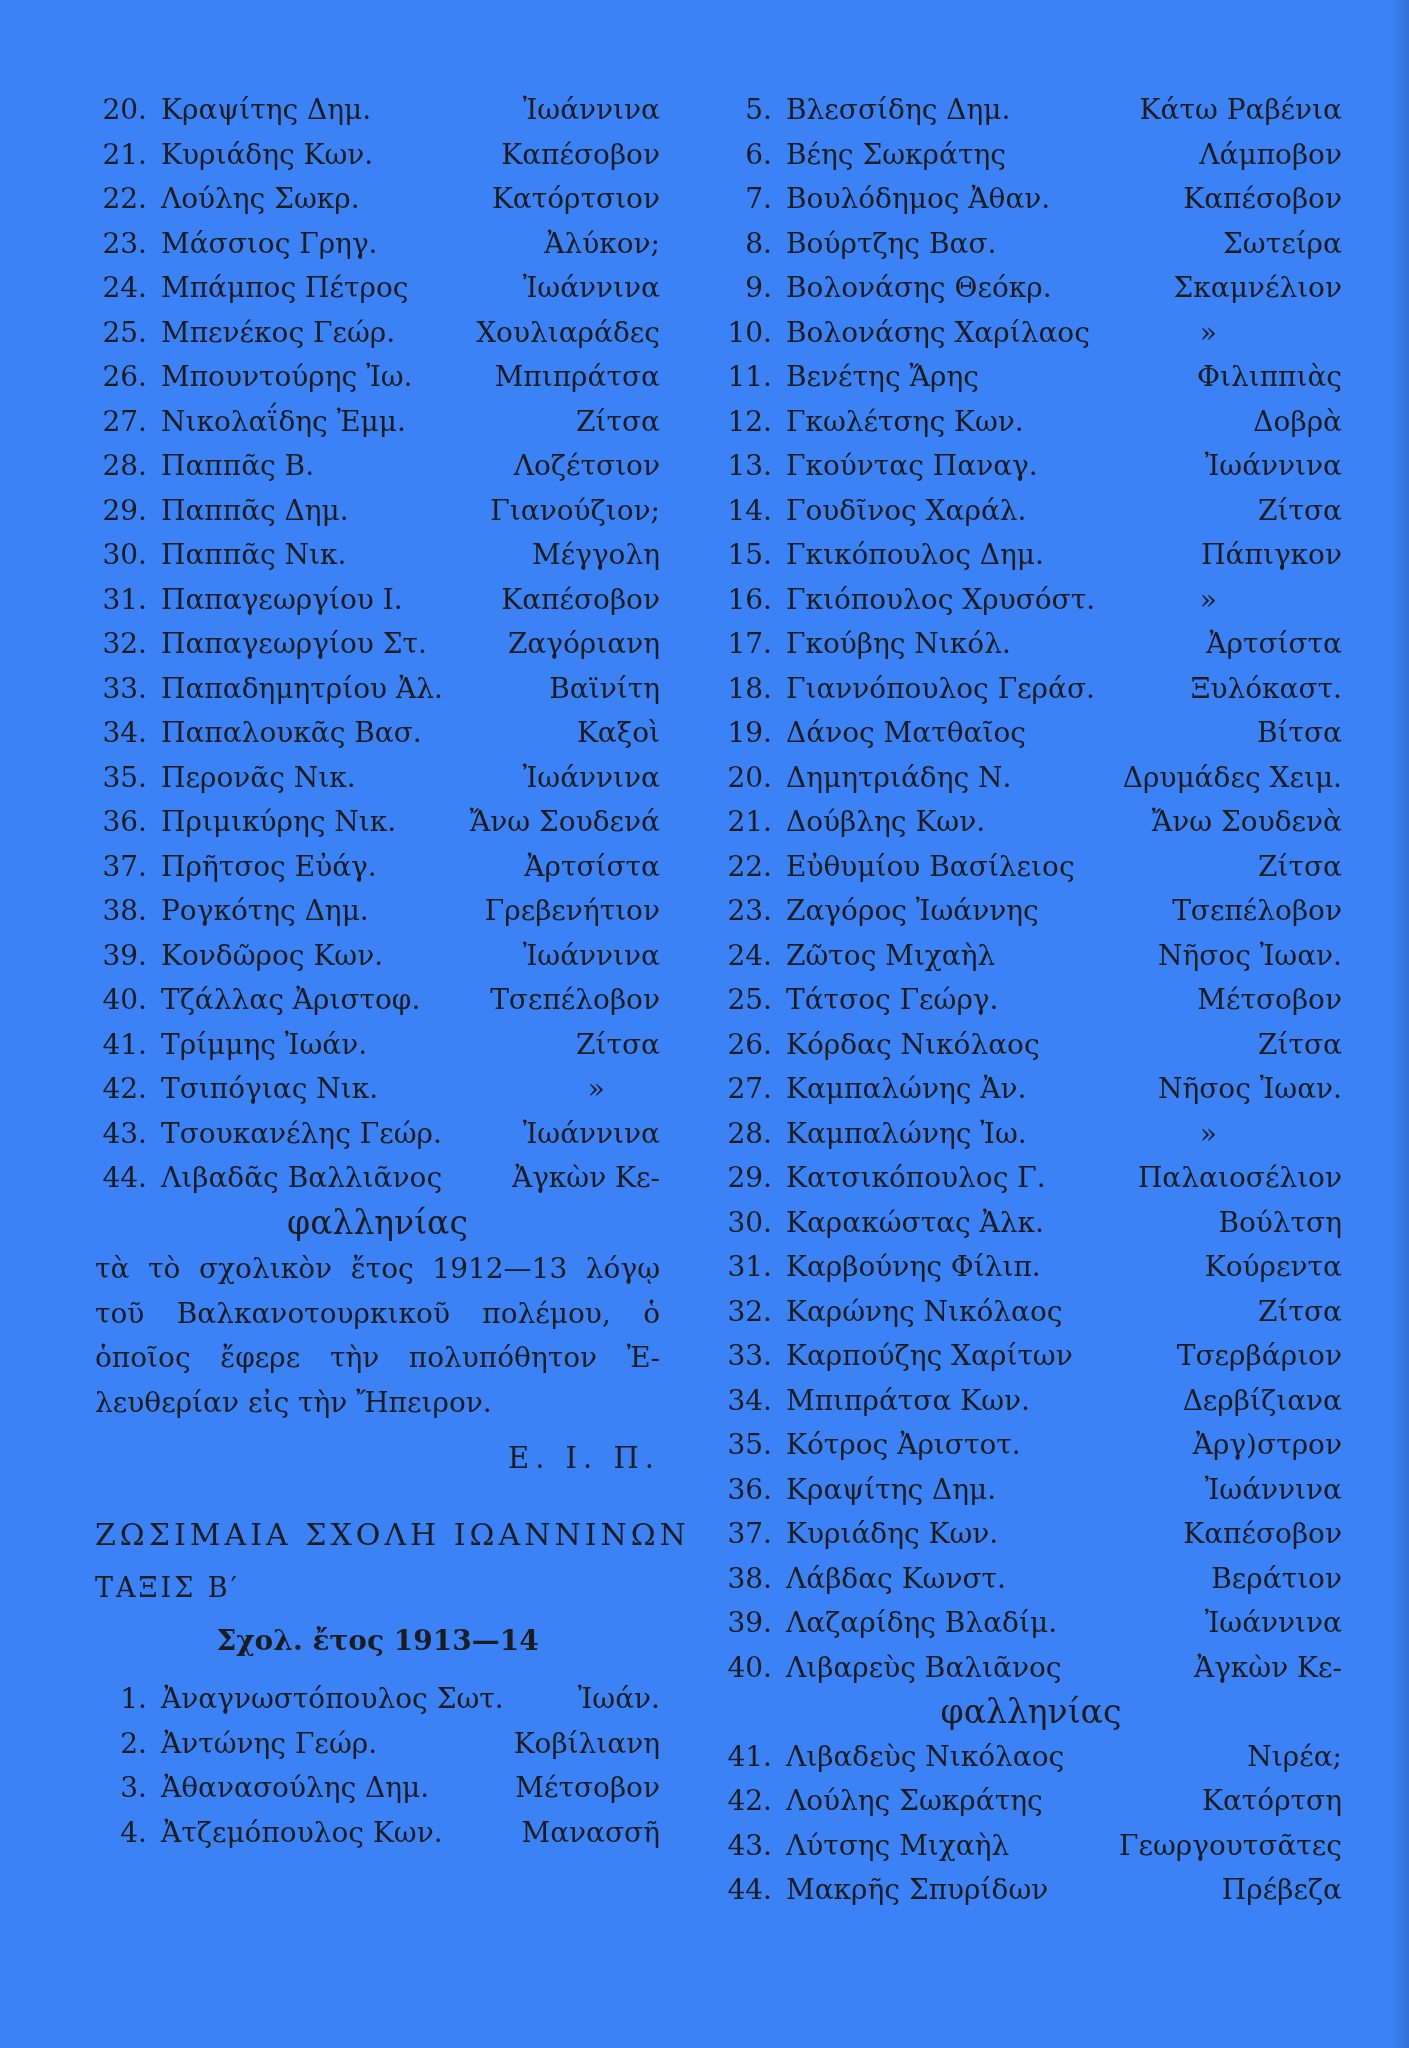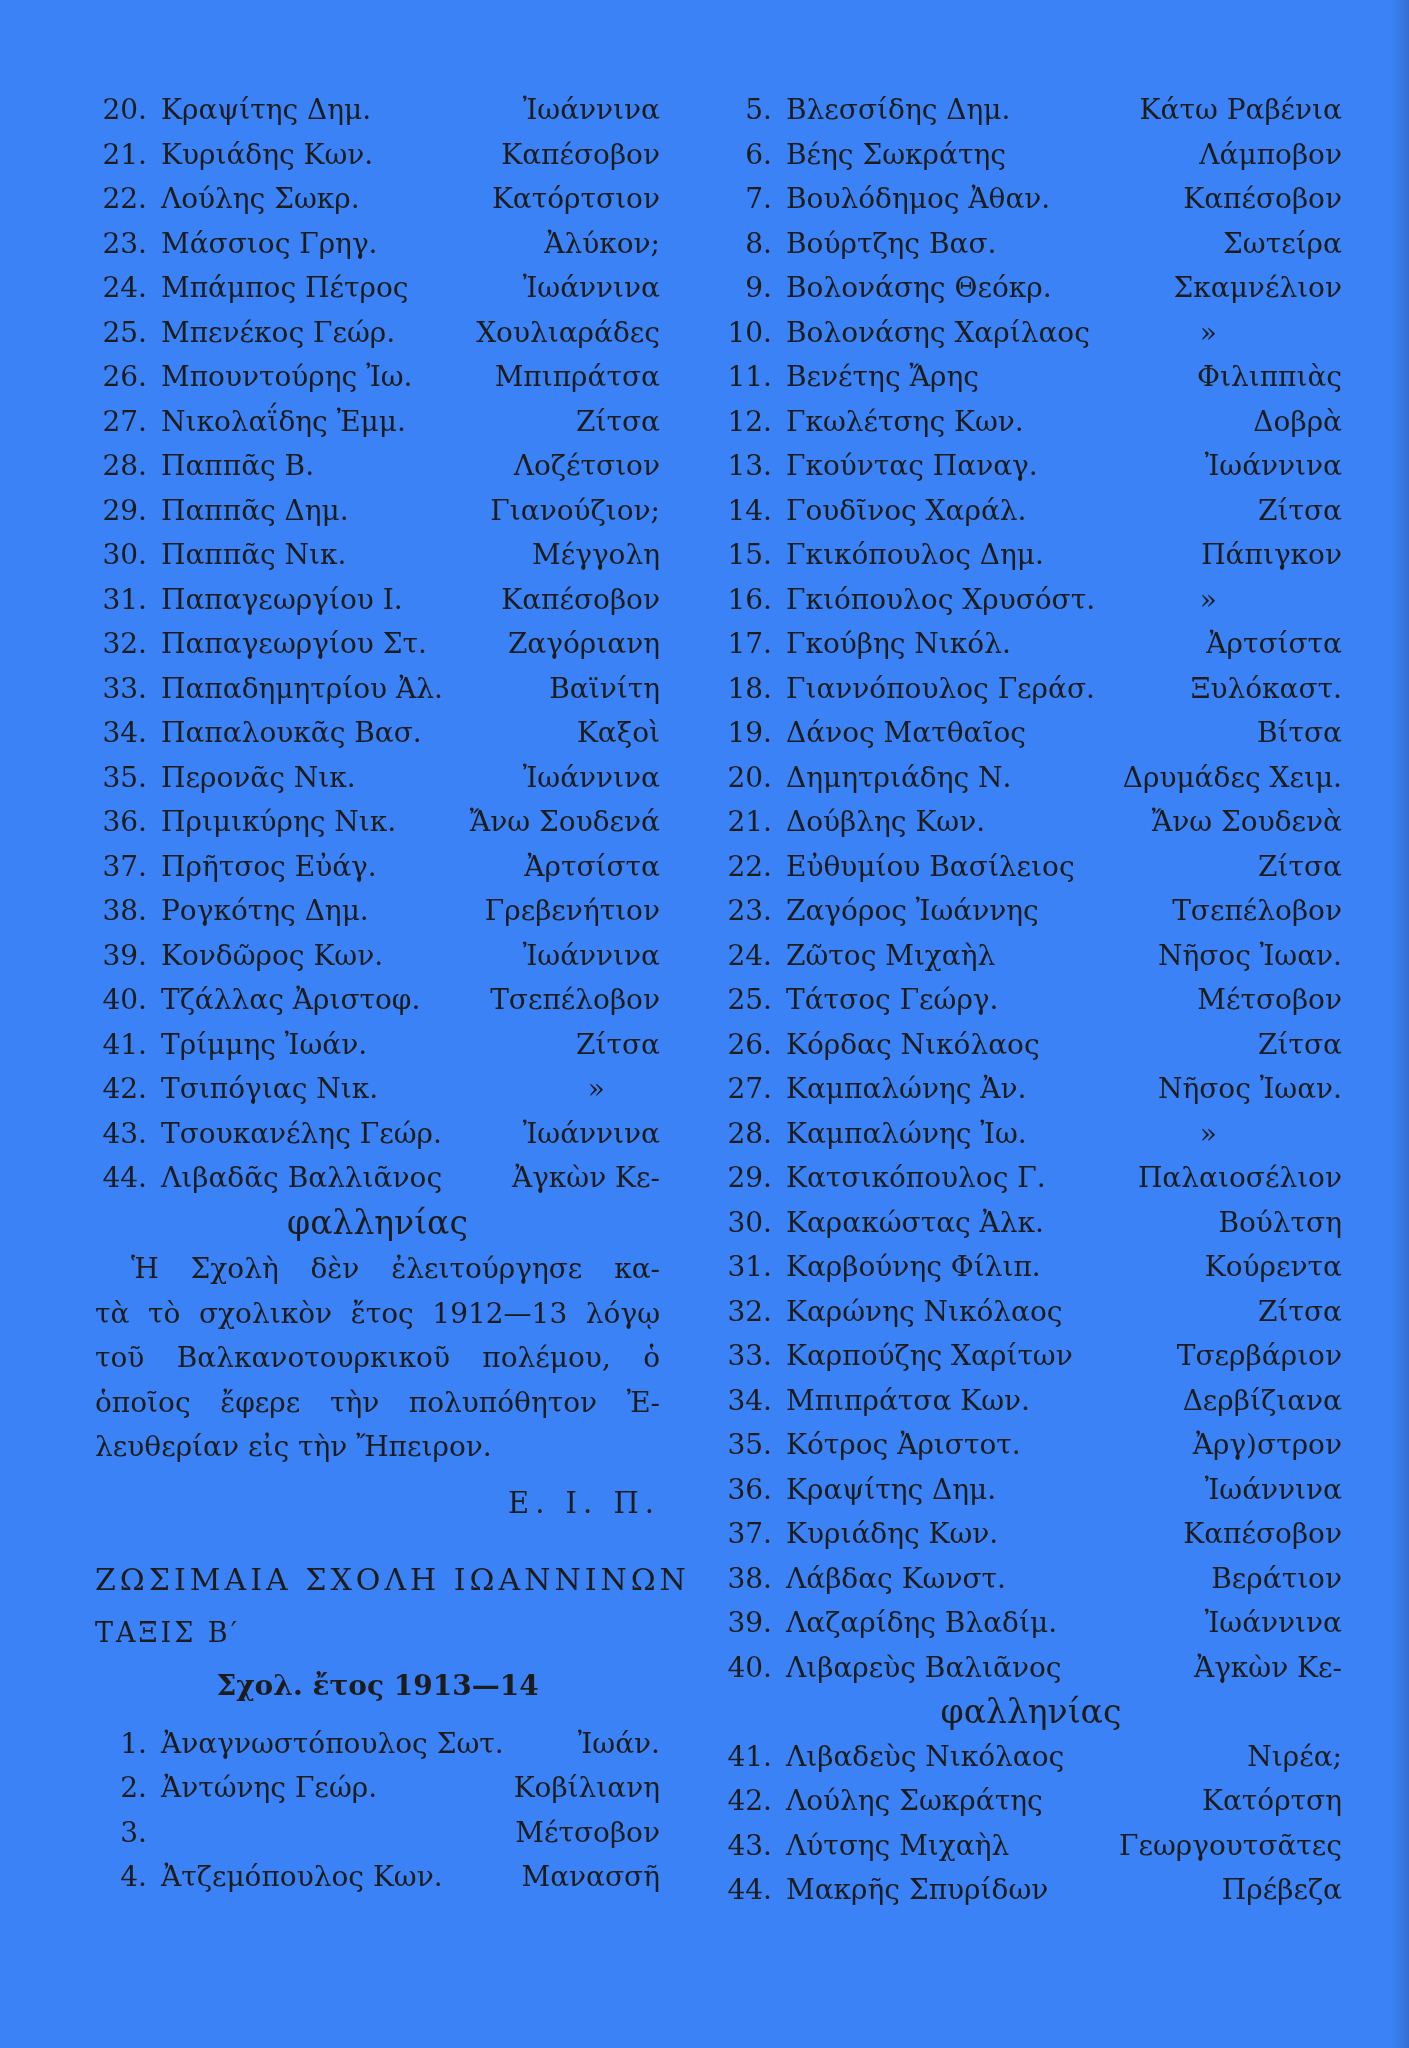--- a/index.html
+++ b/index.html
@@ -166,21 +166,20 @@
           </div>
           <div class="row">
             <span class="num">44.</span>
             <span class="nm">Λιβαδᾶς Βαλλιᾶνος</span>
             <span class="pl">Ἀγκὼν Κε-</span>
           </div>
           <div class="wrapline">φαλληνίας</div>
         </div>
 
       <div class="para">
-          <div class="pline first">Ἡ Σχολὴ δὲν ἐλειτούργησε κα-</div>
           <div class="pline">τὰ τὸ σχολικὸν ἔτος 1912—13 λόγῳ</div>
           <div class="pline">τοῦ Βαλκανοτουρκικοῦ πολέμου, ὁ</div>
           <div class="pline">ὁποῖος ἔφερε τὴν πολυπόθητον Ἐ-</div>
           <div class="pline last">λευθερίαν εἰς τὴν Ἤπειρον.</div>
         </div>
 
       <div class="signature">Ε. Ι. Π.</div>
 
       <div class="sec-title">ΖΩΣΙΜΑΙΑ ΣΧΟΛΗ ΙΩΑΝΝΙΝΩΝ</div>
       <div class="sec-sub">ΤΑΞΙΣ Β′</div>
@@ -192,20 +191,21 @@
             <span class="nm">Ἀναγνωστόπουλος Σωτ.</span>
             <span class="pl">Ἰωάν.</span>
           </div>
           <div class="row">
             <span class="num">2.</span>
             <span class="nm">Ἀντώνης Γεώρ.</span>
             <span class="pl">Κοβίλιανη</span>
           </div>
           <div class="row">
             <span class="num">3.</span>
+            <span class="nm">Ἀθανασούλης Δημ.</span>
             <span class="pl">Μέτσοβον</span>
           </div>
           <div class="row">
             <span class="num">4.</span>
             <span class="nm">Ἀτζεμόπουλος Κων.</span>
             <span class="pl">Μανασσῆ</span>
           </div>
         </div>
     </div>
 

